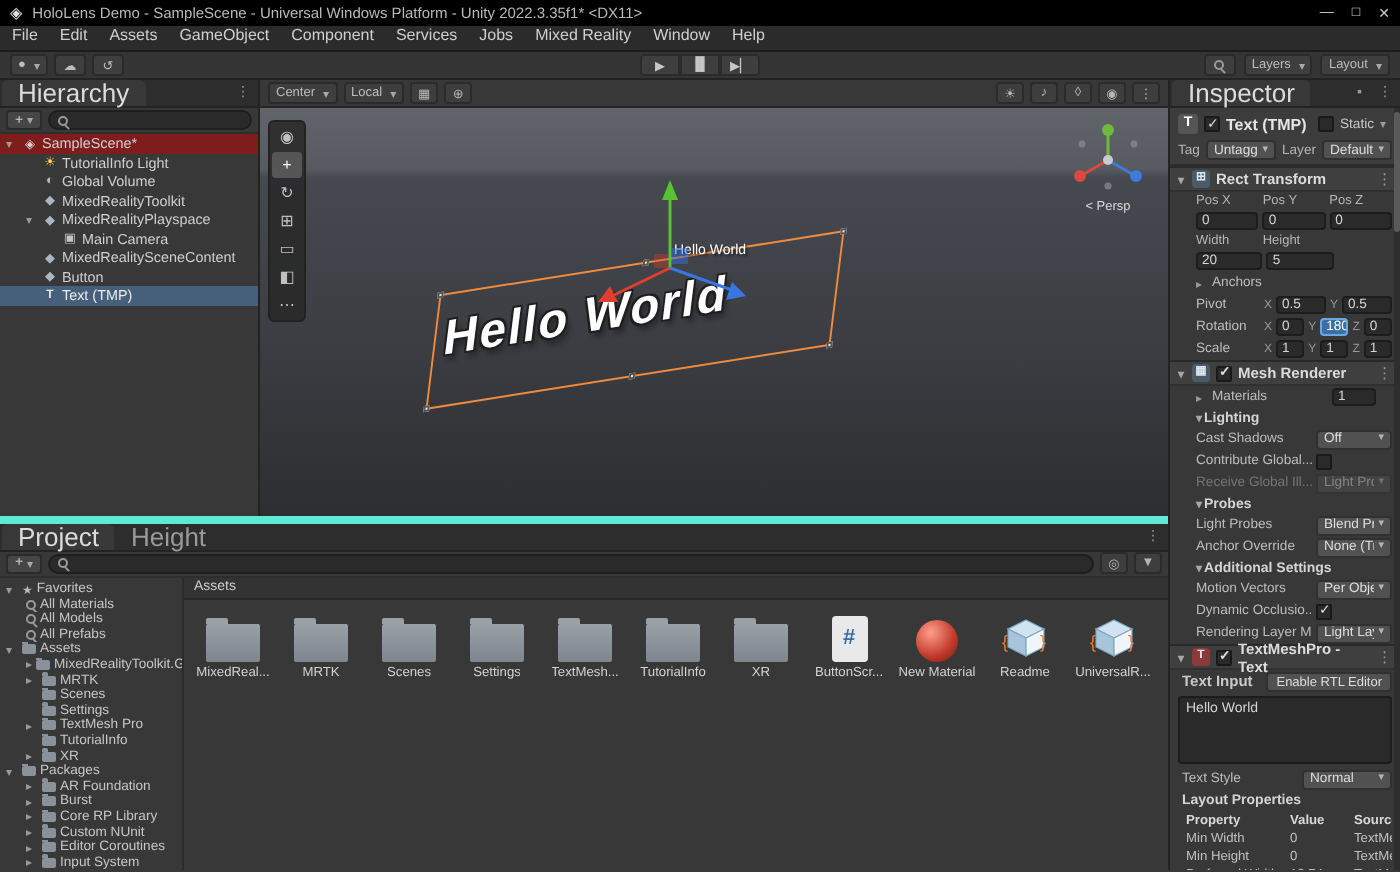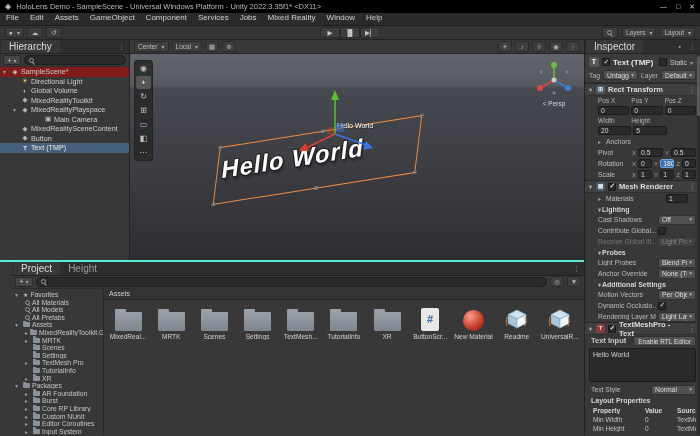--- a/index.html
+++ b/index.html
@@ -26,33 +26,33 @@
   .caret:after { content:"▾"; font-size:6px; color:#a8a8a8; margin-left:2px; }
   .mag { display:inline-block; width:5px; height:5px; border:1px solid #9a9a9a; border-radius:50%; position:relative; }
   .mag:after { content:""; position:absolute; right:-2px; bottom:-2px; width:3px; height:1px; background:#9a9a9a; transform:rotate(45deg); }
 
   
   .main { display:flex; height:395px; }
   .leftcol { flex:1; display:flex; flex-direction:column; min-width:0; }
   .toprow { display:flex; height:247px; }
   .panel { background:#383838; display:flex; flex-direction:column; min-width:0; }
   .tabbar { height:14px; background:#2d2d2d; display:flex; align-items:flex-end; border-bottom:1px solid #232323; padding-left:1px; }
-  .tab { padding:0 8px; height:13px; line-height:13px; color:#9a9a9a; font-size:10px; background:#2d2d2d; border-radius:3px 3px 0 0;margin-top:32px; }
+  .tab { padding:0 8px; height:13px; line-height:13px; color:#9a9a9a; font-size:13px; background:#2d2d2d; border-radius:3px 3px 0 0;margin-top:32px; }
   .tab.active { background:#383838; color:#dcdcdc; }
   .tdots { margin-left:auto; color:#9a9a9a; padding:0 4px; font-size:7px; line-height:13px; }
 
   
   .hierarchy { width:130px; border-right:1px solid #232323; }
   .searchrow { height:13px; display:flex; align-items:center; gap:3px; padding:0 3px; background:#383838; border-bottom:1px solid #2e2e2e; }
   .plusbtn { width:18px; height:10px; background:#464646; border:1px solid #2a2a2a; border-radius:2px; color:#cfcfcf; font-size:7px; display:flex; align-items:center; justify-content:center; }
   .searchbox { flex:1; height:10px; background:#2a2a2a; border:1px solid #1e1e1e; border-radius:5px; display:flex; align-items:center; padding:0 4px; gap:2px; }
   .hrow { height:9.5px; display:flex; align-items:center; gap:2px; white-space:nowrap; overflow:hidden; font-size:7.2px; color:#cfcfcf; }
   .hrow.hdr { background:#7f1d1d; }
   .hrow.sel { background:#46607c; color:#eaeaea; }
-  .d0 { padding-left:3px; } .d1 { padding-left:13px; } .d2 { padding-left:23px;margin-left:13px; }
+  .d0 { padding-left:3px; } .d1 { padding-left:13px; } .d2 { padding-left:23px; }
   .arw { width:6px; color:#9a9a9a; font-size:6px; display:inline-block; }
   .hic { font-size:6.5px; width:8px; text-align:center; color:#a9b6c2; }
   .ic-light { color:#ffd34d; } .ic-vol { color:#bdbdbd; } .ic-cam { color:#c4c4c4; }
   .ic-scene { color:#d5d5d5; } .ic-tmp { color:#e8e8e8; font-weight:bold; font-size:6px; }
 
   
   .scene { flex:1; }
   .scenebar { height:14px; background:#383838; border-bottom:1px solid #262626; display:flex; align-items:center; gap:3px; padding:0 4px; }
   .sico { width:14px; height:11px; background:#3e3e3e; border:1px solid #2b2b2b; border-radius:2px; color:#b5b5b5; font-size:6.5px; display:flex; align-items:center; justify-content:center; }
   .viewport { position:relative; flex:1; overflow:hidden;
@@ -65,21 +65,21 @@
     border:1px solid #f08a3c; transform:rotate(-9deg) skewX(-16deg); }
   .helloBox .txt { font-size:24px; font-weight:bold; color:#fff; white-space:nowrap; letter-spacing:1px; padding:8px 0 0 4px;
     text-shadow:-1px -1px 0 #1f1f1f,1px -1px 0 #1f1f1f,-1px 1px 0 #1f1f1f,1px 1px 0 #1f1f1f,2px 3px 3px rgba(0,0,0,.45); }
   .hnd { position:absolute; width:3px; height:3px; background:#eee; border:1px solid #555; }
   .smalltxt { position:absolute; left:207px; top:68px; color:#fff; font-size:7px; text-shadow:1px 1px 1px #222; }
   .gizmo { position:absolute; left:160px; top:34px; }
   .axiswidget { position:absolute; right:8px; top:6px; text-align:center; }
   .persp { color:#dadada; font-size:6.5px; margin-top:-2px; }
 
   
-  .project { flex:1; border-top:2px solid #5eead4;padding-left:12px; }
+  .project { flex:1; border-top:4px solid #5eead4; }
   .pbody { display:flex; flex:1; min-height:0; }
   .ptree { width:92px; border-right:1px solid #2a2a2a; overflow:hidden; padding-top:2px; }
   .prow { height:7.6px; display:flex; align-items:center; gap:2px; white-space:nowrap; overflow:hidden; font-size:6.8px; color:#c6c6c6; }
   .star { color:#b9b9b9; font-size:6px; }
   .mfold { display:inline-block; width:7px; height:5px; background:#8a919b; border-radius:1px; position:relative; flex:none; }
   .mfold:before { content:""; position:absolute; top:-2px; left:0; width:3px; height:2px; background:#8a919b; border-radius:1px 1px 0 0; }
   .pright { flex:1; display:flex; flex-direction:column; min-width:0; }
   .pcrumb { height:11px; background:#333; border-bottom:1px solid #282828; display:flex; align-items:center; padding:0 5px; font-size:7px; color:#cfcfcf; }
   .grid { display:flex; gap:5px; padding:4px 5px; overflow:hidden; }
   .gitem { width:39px; display:flex; flex-direction:column; align-items:center; gap:2px; }
@@ -194,21 +194,21 @@
           </div>
           <div>
             <div class="hrow hdr d0">
               <span class="arw">▾</span>
               <span class="hic ic-scene">◈</span>
               <span>SampleScene*</span>
             </div>
             <div class="hrow d1">
               <span class="arw"></span>
               <span class="hic ic-light">☀</span>
-              <span>Directional Light</span>
+              <span>TutorialInfo Light</span>
             </div>
             <div class="hrow d1">
               <span class="arw"></span>
               <span class="hic ic-vol">◐</span>
               <span>Global Volume</span>
             </div>
             <div class="hrow d1">
               <span class="arw"></span>
               <span class="hic">◆</span>
               <span>MixedRealityToolkit</span>

